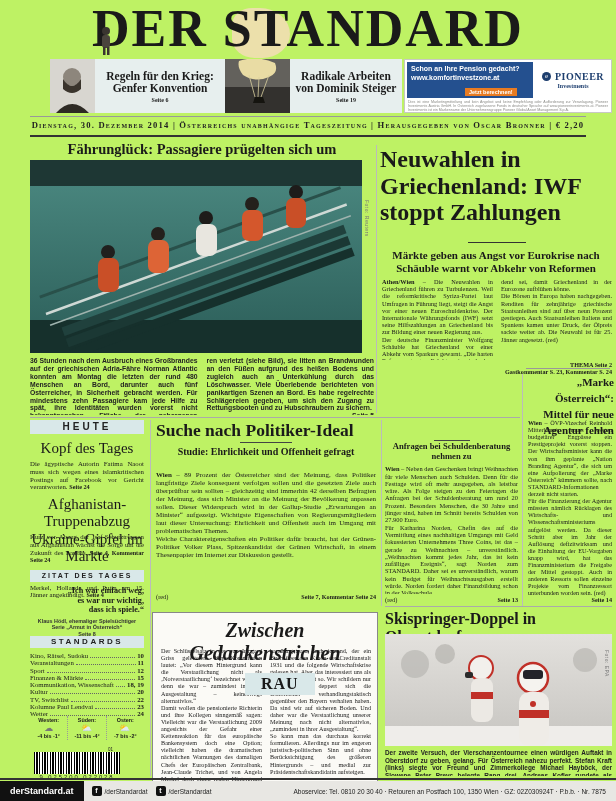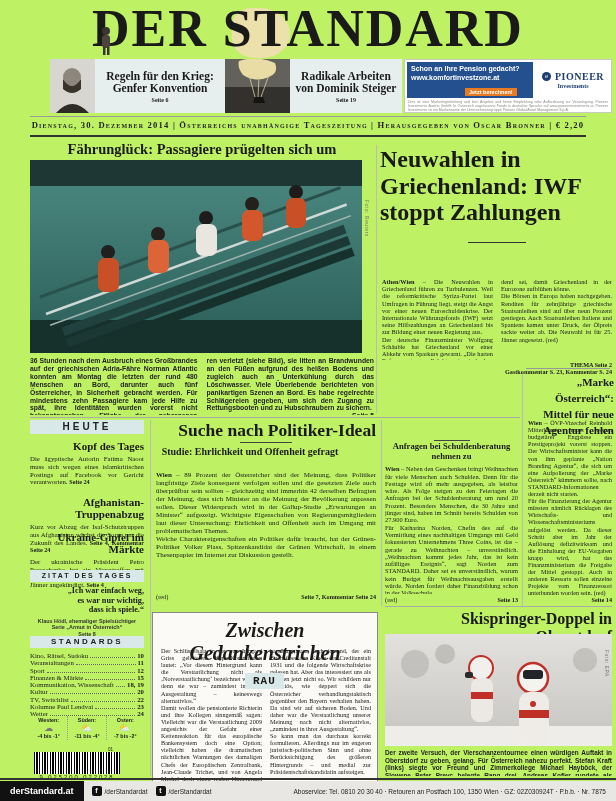--- a/index.html
+++ b/index.html
@@ -62,21 +62,21 @@
   .marke-rule{left:526px;top:368px;width:84px;height:1px;background:#999;}
   .marke-head{left:518px;top:374px;width:96px;text-align:right;font-size:11px;line-height:16px;font-weight:bold;}
   .marke-body{left:528px;top:412px;width:84px;height:194px;font-size:6.2px;line-height:7.1px;text-align:justify;}
 
   
   .vr{width:1px;background:#bbb;}
 
   
   .panel-bar{background:#d9e8e9;text-align:center;font-family:"Liberation Sans",sans-serif;font-weight:bold;color:#222;}
   .heute-bar{left:30px;top:420px;width:114px;height:14px;font-size:10px;line-height:14px;letter-spacing:3px;}
-  .hitem-head{text-align:right;font-size:11px;font-weight:bold;}
+  .hitem-head{text-align:center;font-size:15px;font-weight:normal;}
   .hitem-body{font-size:6.8px;line-height:7.8px;text-align:justify;}
   .hrefs{font-weight:bold;font-size:6.2px;}
   .zitat-bar{left:30px;top:570px;width:114px;height:12px;font-size:7px;line-height:12px;letter-spacing:2px;}
   .zitat-q{left:30px;top:586px;width:114px;text-align:right;font-size:8.2px;line-height:9.6px;font-weight:bold;}
   .zitat-att{left:30px;top:618px;width:114px;text-align:center;font-size:5.4px;line-height:6.4px;
              font-family:"Liberation Sans",sans-serif;font-weight:bold;color:#333;}
   .std-bar{left:30px;top:636px;width:114px;height:12px;font-size:8px;line-height:12px;letter-spacing:2.5px;}
   .std-list{left:30px;top:652px;width:114px;}
   .std-row{display:flex;align-items:baseline;font-size:6.8px;line-height:7.3px;}
   .std-row .dots{flex:1;border-bottom:1px dotted #666;margin:0 2px 1px 2px;}
@@ -86,41 +86,41 @@
   .wregion{font-size:5.4px;font-weight:bold;font-family:"Liberation Sans",sans-serif;}
   .wicon{font-size:9px;line-height:10px;color:#777;}
   .wtemp{font-size:5.4px;font-weight:bold;font-family:"Liberation Sans",sans-serif;}
   .barcode{left:34px;top:752px;width:86px;height:22px;
     background:repeating-linear-gradient(90deg,#000 0 1px,#fff 1px 2px,#000 2px 4px,#fff 4px 5px,#000 5px 6px,#fff 6px 8px);}
   .barcode-digits{left:34px;top:774px;width:86px;text-align:center;font-size:5.8px;letter-spacing:2px;
                   font-family:"Liberation Sans",sans-serif;}
   .barcode-small{left:108px;top:747px;font-size:4.5px;font-family:"Liberation Sans",sans-serif;}
 
   
-  .art-headline{text-align:right;font-weight:bold;}
+  .art-headline{text-align:left;font-weight:bold;}
   .suche-head{left:156px;top:420px;width:220px;font-size:17.5px;}
   .srule{height:1px;background:#444;}
   .art-sub{text-align:center;font-weight:bold;}
-  .suche-sub{left:140px;top:446px;width:220px;font-size:10px;}
+  .suche-sub{left:156px;top:446px;width:220px;font-size:10px;}
   .suche-body{left:156px;top:463px;width:220px;height:128px;font-size:7px;line-height:8px;text-align:justify;}
   .endrow{display:flex;justify-content:space-between;font-size:6.4px;}
   .endrow b{font-size:6.2px;}
 
   .krise-head{left:385px;top:420px;width:133px;font-size:14.5px;letter-spacing:-.3px;}
   .krise-sub{left:385px;top:441px;width:133px;font-size:8.6px;}
   .krise-body{left:385px;top:458px;width:133px;height:136px;font-size:6.4px;line-height:7.3px;text-align:justify;}
   .krise-end{left:385px;top:596px;width:133px;}
 
   
   .gbox{left:152px;top:612px;width:226px;height:176px;border:1px solid #888;box-sizing:border-box;background:#fbfaf6;}
   .ghead{position:absolute;left:0;top:6px;width:100%;text-align:center;font-size:20px;font-style:italic;font-weight:bold;}
   .gcols{position:absolute;left:8px;top:34px;width:210px;height:136px;display:flex;gap:8px;}
   .gcol{flex:1;font-size:6.2px;line-height:7.1px;text-align:justify;overflow:hidden;}
-  .rau{position:absolute;left:92px;top:60px;background:#d9e8e9;padding:2px 8px;font-family:Liberation Mono, monospace;
-       font-weight:bold;font-size:11px;letter-spacing:1px;}
+  .rau{position:absolute;left:92px;top:60px;background:#d9e8e9;padding:2px 16px;font-family:Liberation Serif, serif;
+       font-weight:bold;font-size:16px;letter-spacing:1px;}
 
   
   .ski-head{left:385px;top:610px;width:227px;font-size:16px;}
   .ski-photo{left:385px;top:634px;width:227px;height:112px;}
   .ski-credit{left:604px;top:650px;height:90px;}
   .ski-caption{left:385px;top:749px;width:227px;height:27px;font-size:6.4px;line-height:7.5px;font-weight:bold;
                font-family:"Liberation Sans",sans-serif;text-align:justify;color:#222;overflow:hidden;}
 
   
   .foot-dbl{left:0px;top:778px;width:616px;border-top:1px solid #333;border-bottom:1px solid #333;height:2px;box-sizing:border-box;}
@@ -240,20 +240,22 @@
   <div class="abs lead-caption">
     <div class="capcol">36 Stunden nach dem Ausbruch eines Großbrandes auf der griechischen Adria-Fähre Norman Atlantic konnten am Montag die letzten der rund 480 Menschen an Bord, darunter auch fünf Österreicher, in Sicherheit gebracht werden. Für mindestens zehn Passagiere kam jede Hilfe zu spät, ihre Identitäten wurden vorerst nicht bekanntgegeben. Etliche der geborgenen Passagiere wa-</div>
     <div class="capcol">
       <span>ren verletzt (siehe Bild), sie litten an Brandwunden an den Füßen aufgrund des heißen Bodens und zugleich auch an Unterkühlung durch das Löschwasser. Viele Überlebende berichteten von panikartigen Szenen an Bord. Es habe regelrechte Schlägereien gegeben, um sich den Zugang zu Rettungsbooten und zu Hubschraubern zu sichern.</span>
       <span class="cap-page" style="float:right;">Seite 5</span>
     </div>
   </div>
 
   <div class="abs main-headline">Neuwahlen in Griechenland: IWF stoppt Zahlungen</div>
   <div class="abs main-rule"></div>
+  <div class="abs main-subhead pre">Märkte geben aus Angst vor Eurokrise nach
+Schäuble warnt vor Abkehr von Reformen</div>
   <div class="abs main-cols">
     <div class="mcol pre"><b>Athen/Wien</b><span> – Die Neuwahlen in Griechenland führen zu Turbulenzen. Weil die reformkritische Syriza-Partei laut Umfragen in Führung liegt, steigt die Angst vor einer neuen Euroschuldenkrise. Der Internationale Währungsfonds (IWF) setzt seine Hilfszahlungen an Griechenland bis zur Bildung einer neuen Regierung aus.
 Der deutsche Finanzminister Wolfgang Schäuble hat Griechenland vor einer Abkehr vom Sparkurs gewarnt. „Die harten Reformen tragen Früchte, sie sind ohne jede Alternative.“ EU-Wirtschaftskommissar Pierre Moscovici sagte, dass ein klares Bekenntnis zu Europa und eine Unterstützung des Reformprozesses entschei-</span></div>
     <div class="mcol pre">dend sei, damit Griechenland in der Eurozone aufblühen könne.
 Die Börsen in Europa haben nachgegeben. Renditen für zehnjährige griechische Staatsanleihen sind auf über neun Prozent gestiegen. Auch Staatsanleihen Italiens und Spaniens kamen unter Druck, der Ölpreis sackte weiter ab. Die Neuwahl ist für 25. Jänner angesetzt. (red)</div>
   </div>
   <div class="abs refline" style="left:497px;top:361px;width:115px;">THEMA Seite 2</div>
   <div class="abs refline" style="left:470px;top:368px;width:142px;">Gastkommentar S. 23, Kommentar S. 24</div>
 
   <div class="abs marke-rule"></div>

